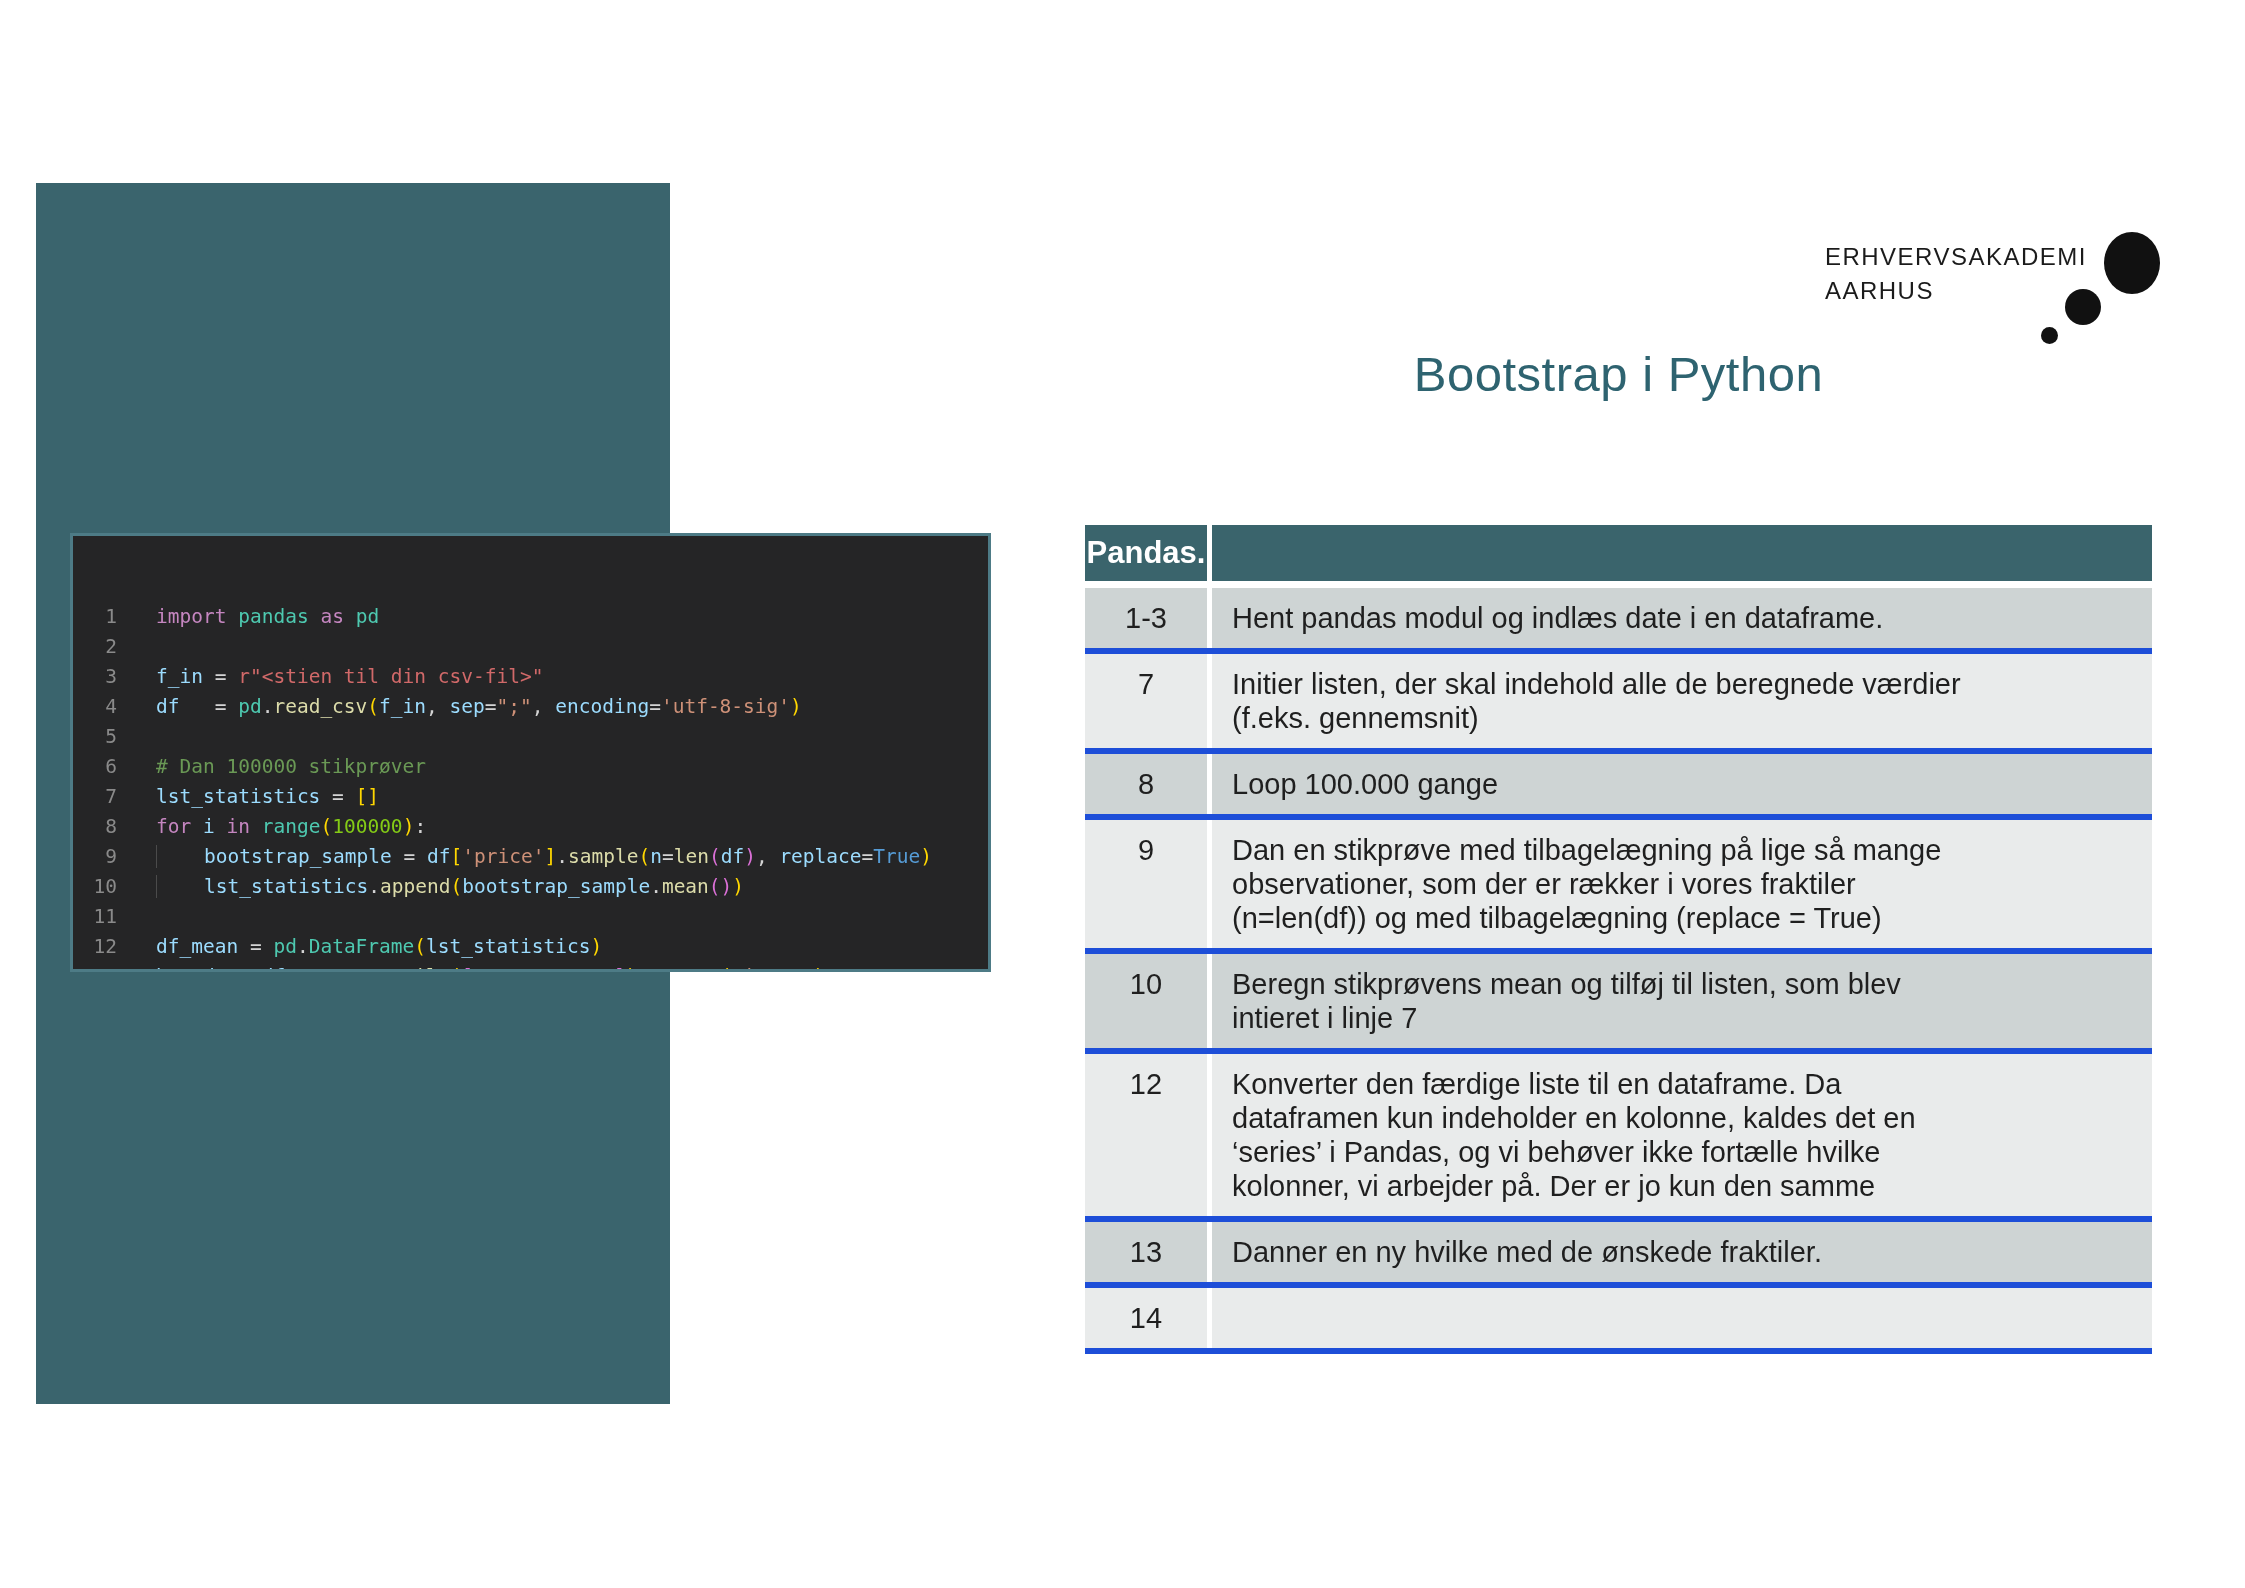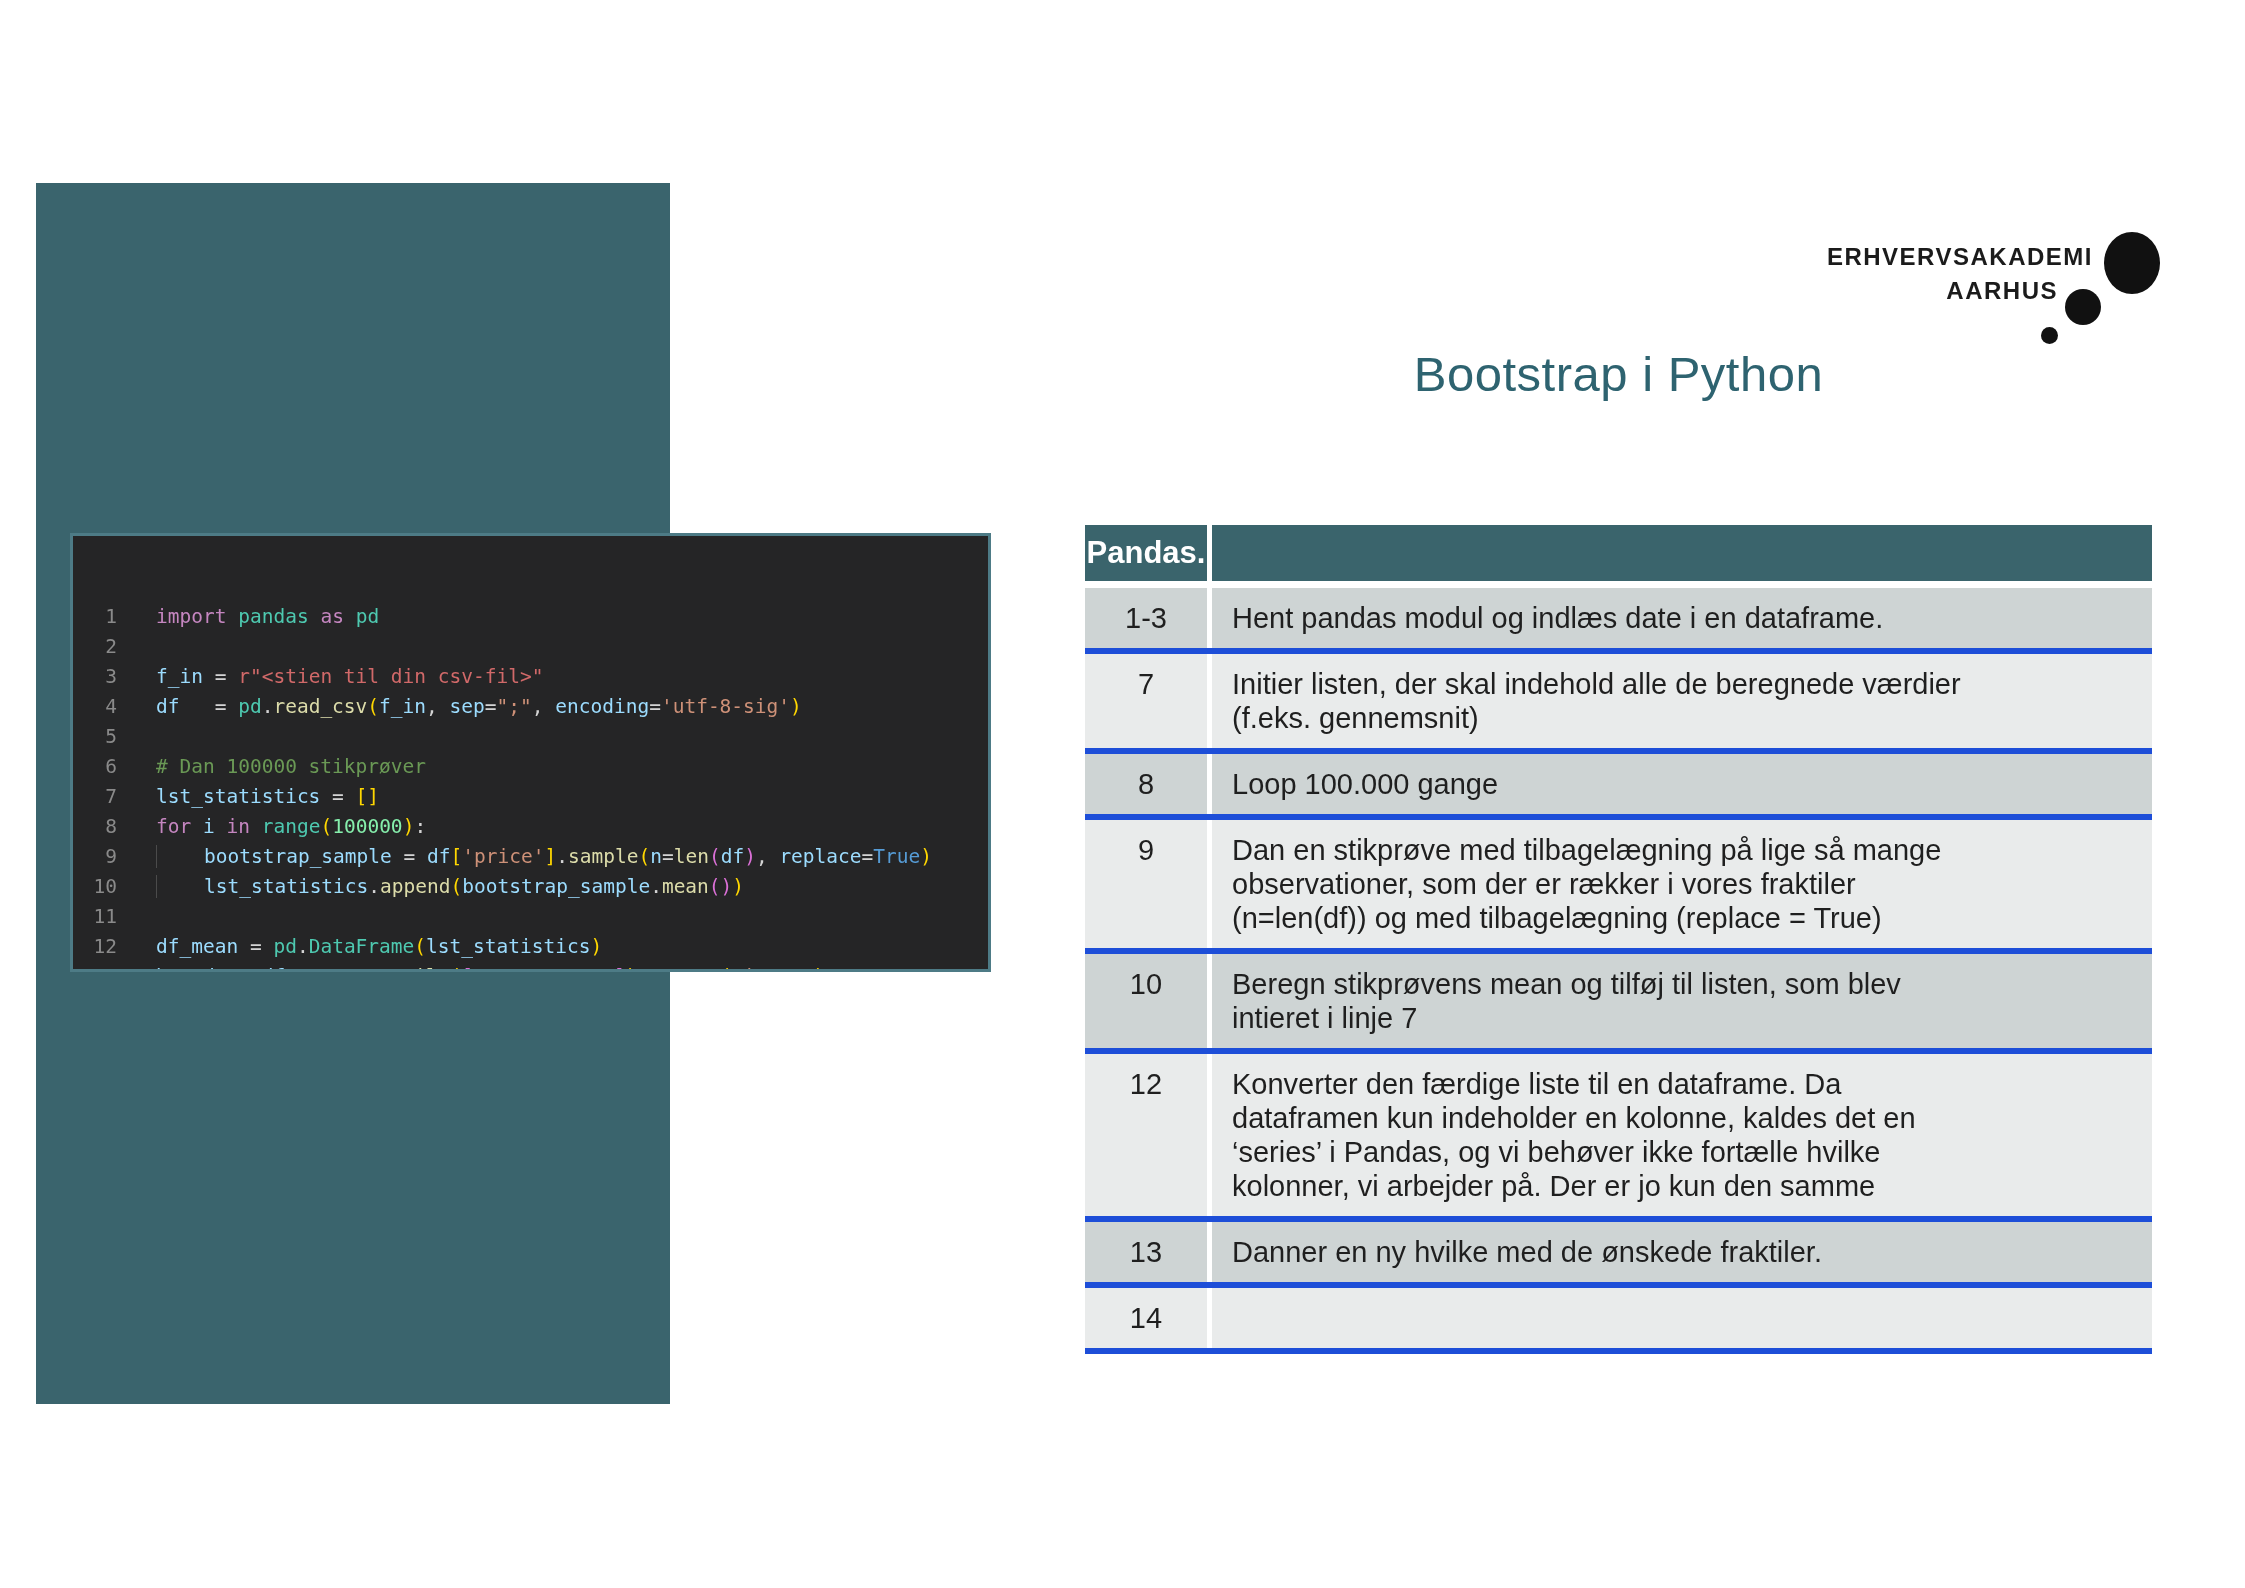--- a/index.html
+++ b/index.html
@@ -19,22 +19,22 @@
     padding:6px 0 0 0;
     font-family:"DejaVu Sans Mono", monospace;
     font-size:19.5px; line-height:30px; white-space:pre; overflow:hidden;
   }
   .code-line { display:flex; }
   .ln { flex:none; width:44px; text-align:right; color:var(--line_number,#8a8a8a); }
   .lc { margin-left:39px; }
   .tok-ind { border-left:1px solid #4b4b4b; }
   
   .logo-text {
-    position:absolute; right:152px; top:240px; text-align:right;
-    color:var(--logo_text,#1b1b1b); font-size:24px; font-weight:700;
+    position:absolute; right:158px; top:240px; 
+    color:var(--logo_text,#1b1b1b); font-size:24px; font-weight:400;
     letter-spacing:1.5px; line-height:34px;
   }
   .logo-line2 { padding-right:35px; }
   .dot { position:absolute; background:#111111; border-radius:50%; }
   .dot-large  { left:2104px; top:232px; width:56px; height:62px; }
   .dot-medium { left:2065px; top:289px; width:36px; height:36px; }
   .dot-small  { left:2041px; top:327px; width:17px; height:17px; }
   
   .title {
     position:absolute; left:1085px; top:346px; width:1067px; margin:0;
@@ -61,21 +61,21 @@
   }
   .trow.dark  { background:var(--row_dark,#ced4d4); }
   .trow.light { background:var(--row_light,#e9ebeb); }
 </style>
 <style>.tok-kw{color:#C586C0;}
 .tok-type{color:#4EC9B0;}
 .tok-var{color:#9CDCFE;}
 .tok-fn{color:#DCDCAA;}
 .tok-str{color:#CE9178;}
 .tok-rstr{color:#D16969;}
-.tok-num{color:#86efac;}
+.tok-num{color:#84cc16;}
 .tok-com{color:#6A9955;}
 .tok-pun{color:#D4D4D4;}
 .tok-b1{color:#FFD700;}
 .tok-b2{color:#DA70D6;}
 .tok-bool{color:#569CD6;}
 .tok-ind{color:#D4D4D4;}
 </style></head>
 <body>
 
 <div class="slide" style="--teal_panel: #3a646d; --title_text: #2e6370; --header_bg: #3a646c; --header_text: #ffffff; --row_dark: #ced4d4; --row_light: #e9ebeb; --body_text: #1f1f1f; --code_bg: #252526; --code_border: #4d7b86; --line_number: #8a8a8a; --logo_text: #1b1b1b;">

